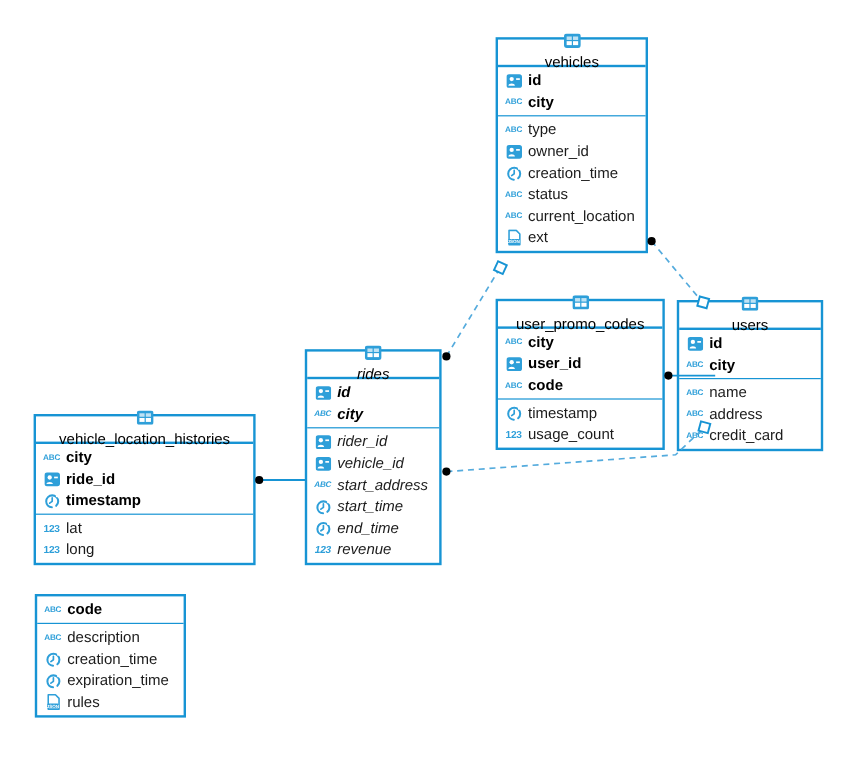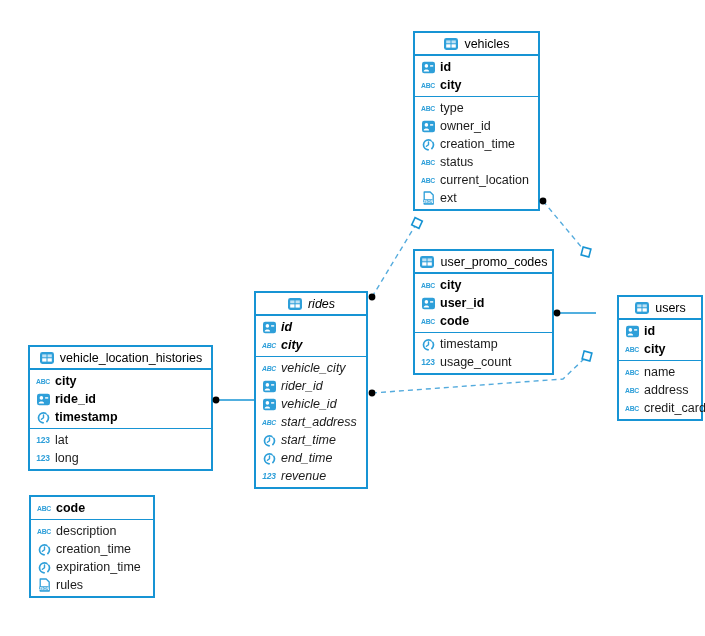--- a/index.html
+++ b/index.html
@@ -3,21 +3,21 @@
 <meta charset="utf-8">
 <style>
   html,body{margin:0;padding:0;background:#ffffff;}
   body{width:705px;height:636px;position:relative;overflow:hidden;
        font-family:"Liberation Sans", sans-serif;}
   #stage{position:absolute;inset:0;width:705px;height:636px;}
 
   .tbl{position:absolute;background:#fff;border:2px solid var(--bd);
        box-sizing:border-box;z-index:1;}
   .hdr{height:21px;display:flex;align-items:center;justify-content:center;
-       gap:5px;border-bottom:2px solid var(--bd);font-size:12.5px;color:#000;}
+       gap:5px;border-bottom:2px solid var(--bd);font-size:12.5px;color:#000;flex-direction:column;}
   .sec{padding:2px 0;}
   .sec.keys{border-bottom:1.5px solid var(--bd);}
   .row{height:18px;display:flex;align-items:center;gap:4px;
        padding:0 4px 0 5px;font-size:12.5px;color:#1b1b1b;white-space:nowrap;}
   .row.key{font-weight:700;color:#000;}
   .ficon{width:16px;min-width:16px;display:flex;align-items:center;
          justify-content:center;}
   .glyph-text{font-size:6.8px;font-weight:700;letter-spacing:-0.2px;}
   .glyph-num{font-size:8.5px;font-weight:700;letter-spacing:-0.3px;}
 
@@ -161,21 +161,21 @@
      <span>timestamp</span>
    </div>
         <div class="row ">
      <span class="ficon">
             <span class="glyph-num" style="color:#2e9fd9">123</span>
           </span>
      <span>usage_count</span>
    </div>
      </div>
     </div>
-    <div class="tbl" style="left: 617px; top: 250px; width: 86px; margin-top: 45px;">
+    <div class="tbl" style="left: 564px; top: 250px; width: 122px;">
       <div class="hdr">
        <span class="ficon">
           <svg width="14" height="12" viewBox="0 0 14 12">
        <rect x="0" y="0" width="14" height="12" rx="2.4" fill="#2e9fd9"></rect>
        <rect x="2.2" y="2.4" width="4.3" height="2.9" fill="#bfe2f4"></rect>
        <rect x="7.5" y="2.4" width="4.3" height="2.9" fill="#bfe2f4"></rect>
        <rect x="2.2" y="6.3" width="4.3" height="3.3" fill="#ffffff"></rect>
        <rect x="7.5" y="6.3" width="4.3" height="3.3" fill="#ffffff"></rect>
      </svg>
         </span>
@@ -247,26 +247,20 @@
      <span>id</span>
    </div>
         <div class="row key">
      <span class="ficon">
             <span class="glyph-text" style="color:#2e9fd9">ABC</span>
           </span>
      <span>city</span>
    </div>
      </div>
      <div class="sec">
-       <div class="row ">
-     <span class="ficon">
-            <span class="glyph-text" style="color:#2e9fd9">ABC</span>
-          </span>
-     <span>vehicle_city</span>
-   </div>
         <div class="row ">
      <span class="ficon">
             <svg width="13" height="13" viewBox="0 0 13 13">
        <rect x="0" y="0.8" width="13" height="11.4" rx="2.2" fill="#2e9fd9"></rect>
        <circle cx="4.4" cy="4.9" r="1.8" fill="#fff"></circle>
        <path d="M1.7 10.4 c0-2.4 5.4-2.4 5.4 0 z" fill="#fff"></path>
        <rect x="8.1" y="4.2" width="3.1" height="1.4" fill="#fff"></rect>
      </svg>
           </span>
      <span>rider_id</span>

